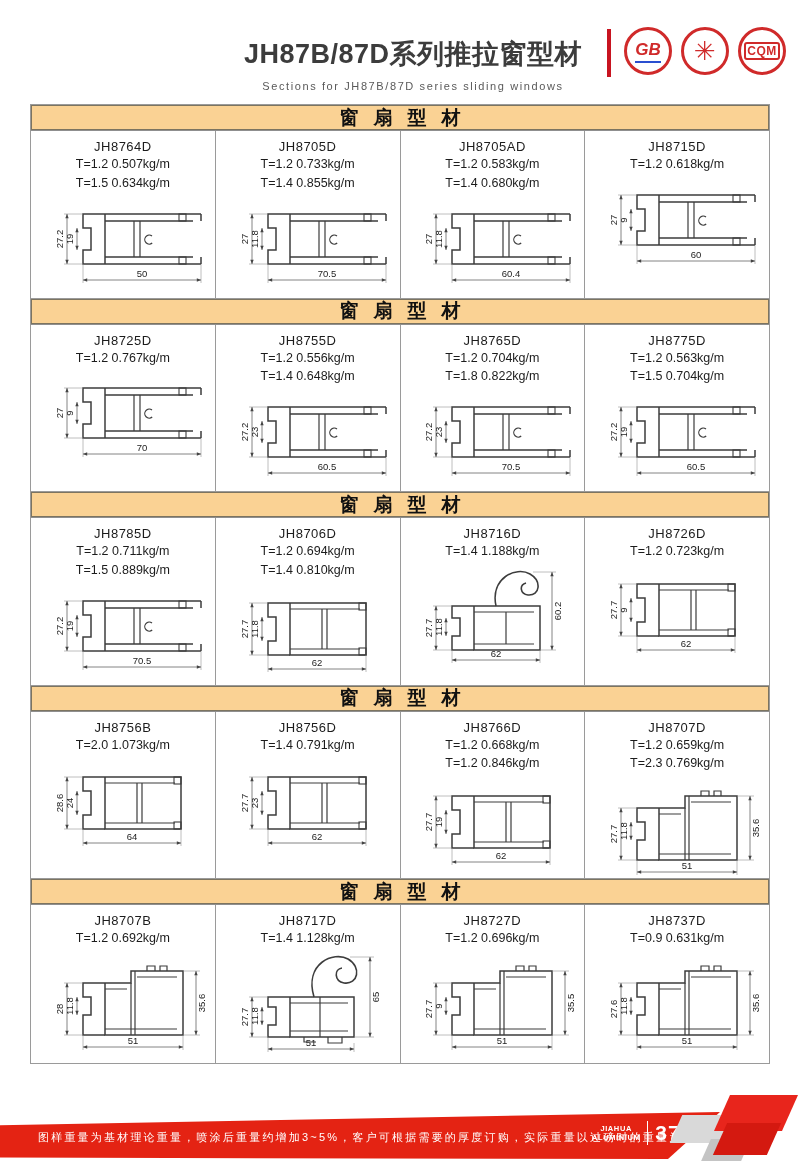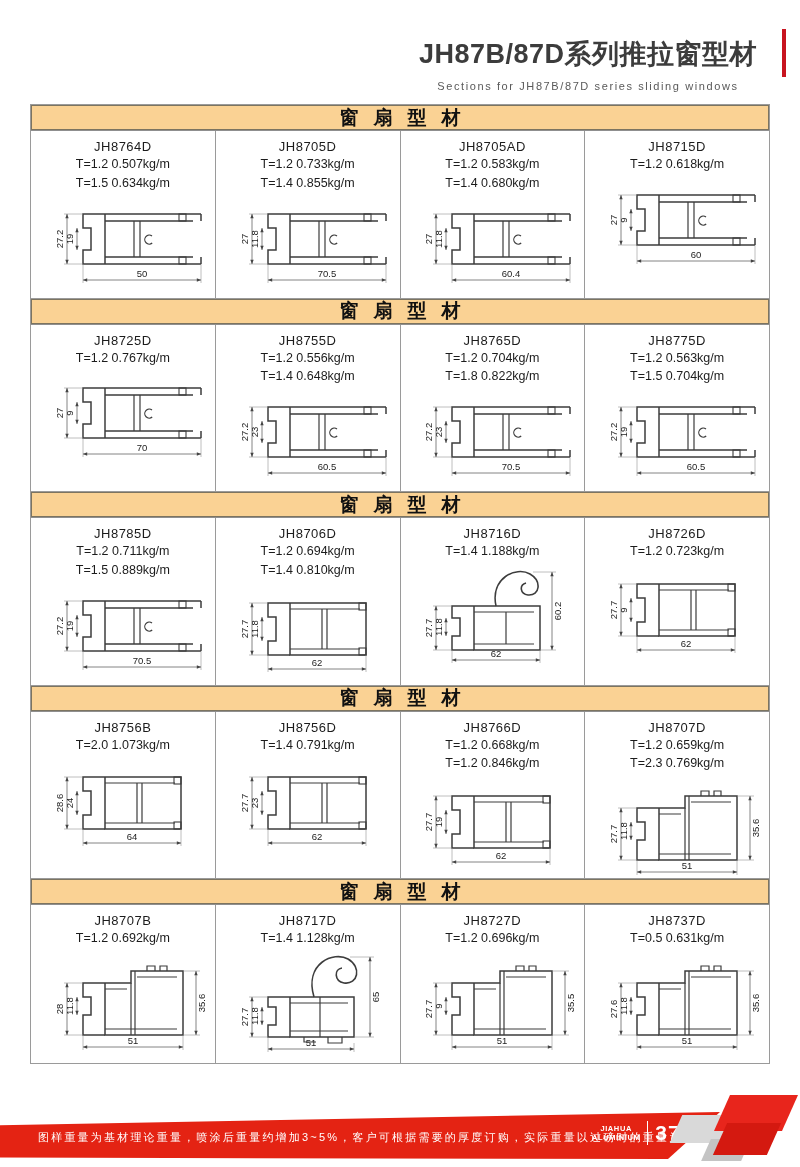--- a/index.html
+++ b/index.html
@@ -58,20 +58,31 @@
 </style>
 </head>
 <body>
 
 <header class="page-header">
   <div class="title-block">
     <h1>JH87B/87D系列推拉窗型材</h1>
     <div class="subtitle">Sections  for  JH87B/87D  series  sliding  windows</div>
   </div>
   <div class="red-divider"></div>
+  <div class="logos">
+    <div class="logo">
+        <span class="gb">GB</span>
+      </div>
+    <div class="logo">
+        <span class="emblem">✳</span>
+      </div>
+    <div class="logo">
+        <span class="cqm">CQM</span>
+      </div>
+  </div>
 </header>
 
 <main id="sections">
   <section class="profile-section">
     <div class="section-header">
       <span class="section-title">窗扇型材</span>
     </div>
     <div class="section-body">
   <div class="cell">
     <div class="code">JH8764D</div>
@@ -740,21 +751,21 @@
             <line x1="52" y1="98" x2="152" y2="98" stroke="#666" stroke-width="0.8"></line>
             <polygon points="52,98 56.2,96.3 56.2,99.7" fill="#444"></polygon>
             <polygon points="152,98 147.8,96.3 147.8,99.7" fill="#444"></polygon>
             <text x="102" y="95" font-size="9.5" fill="#222" text-anchor="middle">51</text>
           </svg>
   </div>
 
   <div class="cell">
     <div class="code">JH8737D</div>
     <div class="weights">
-            <div>T=0.5  0.631kg/m</div>
+            <div>T=0.9  0.631kg/m</div>
           </div>
     <svg class="drawing" viewBox="0 0 184 104">
             <path d="M74,34 L52,34 L52,48 L60,48 L60,66 L52,66 L52,86 L74,86" fill="none" stroke="#3d3d3d" stroke-width="1.5" stroke-linejoin="miter"></path>
             <path d="M74,34 L100,34 L100,22 L152,22 L152,86 L74,86 L74,34" fill="none" stroke="#3d3d3d" stroke-width="1.5" stroke-linejoin="miter"></path>
             <path d="M106,28 L146,28 M74,80 L146,80 M74,40 L96,40" fill="none" stroke="#3d3d3d" stroke-width="1.2" stroke-linejoin="miter"></path>
             <path d="M100,34 L100,86 M104,22 L104,86" fill="none" stroke="#3d3d3d" stroke-width="1.2" stroke-linejoin="miter"></path>
             <path d="M116,22 L116,17 L124,17 L124,22 M129,22 L129,17 L136,17 L136,22" fill="none" stroke="#3d3d3d" stroke-width="1.2" stroke-linejoin="miter"></path>
             <line x1="52" y1="34" x2="33" y2="34" stroke="#888" stroke-width="0.55"></line>
             <line x1="52" y1="86" x2="33" y2="86" stroke="#888" stroke-width="0.55"></line>
             <line x1="36" y1="34" x2="36" y2="86" stroke="#666" stroke-width="0.8"></line>

